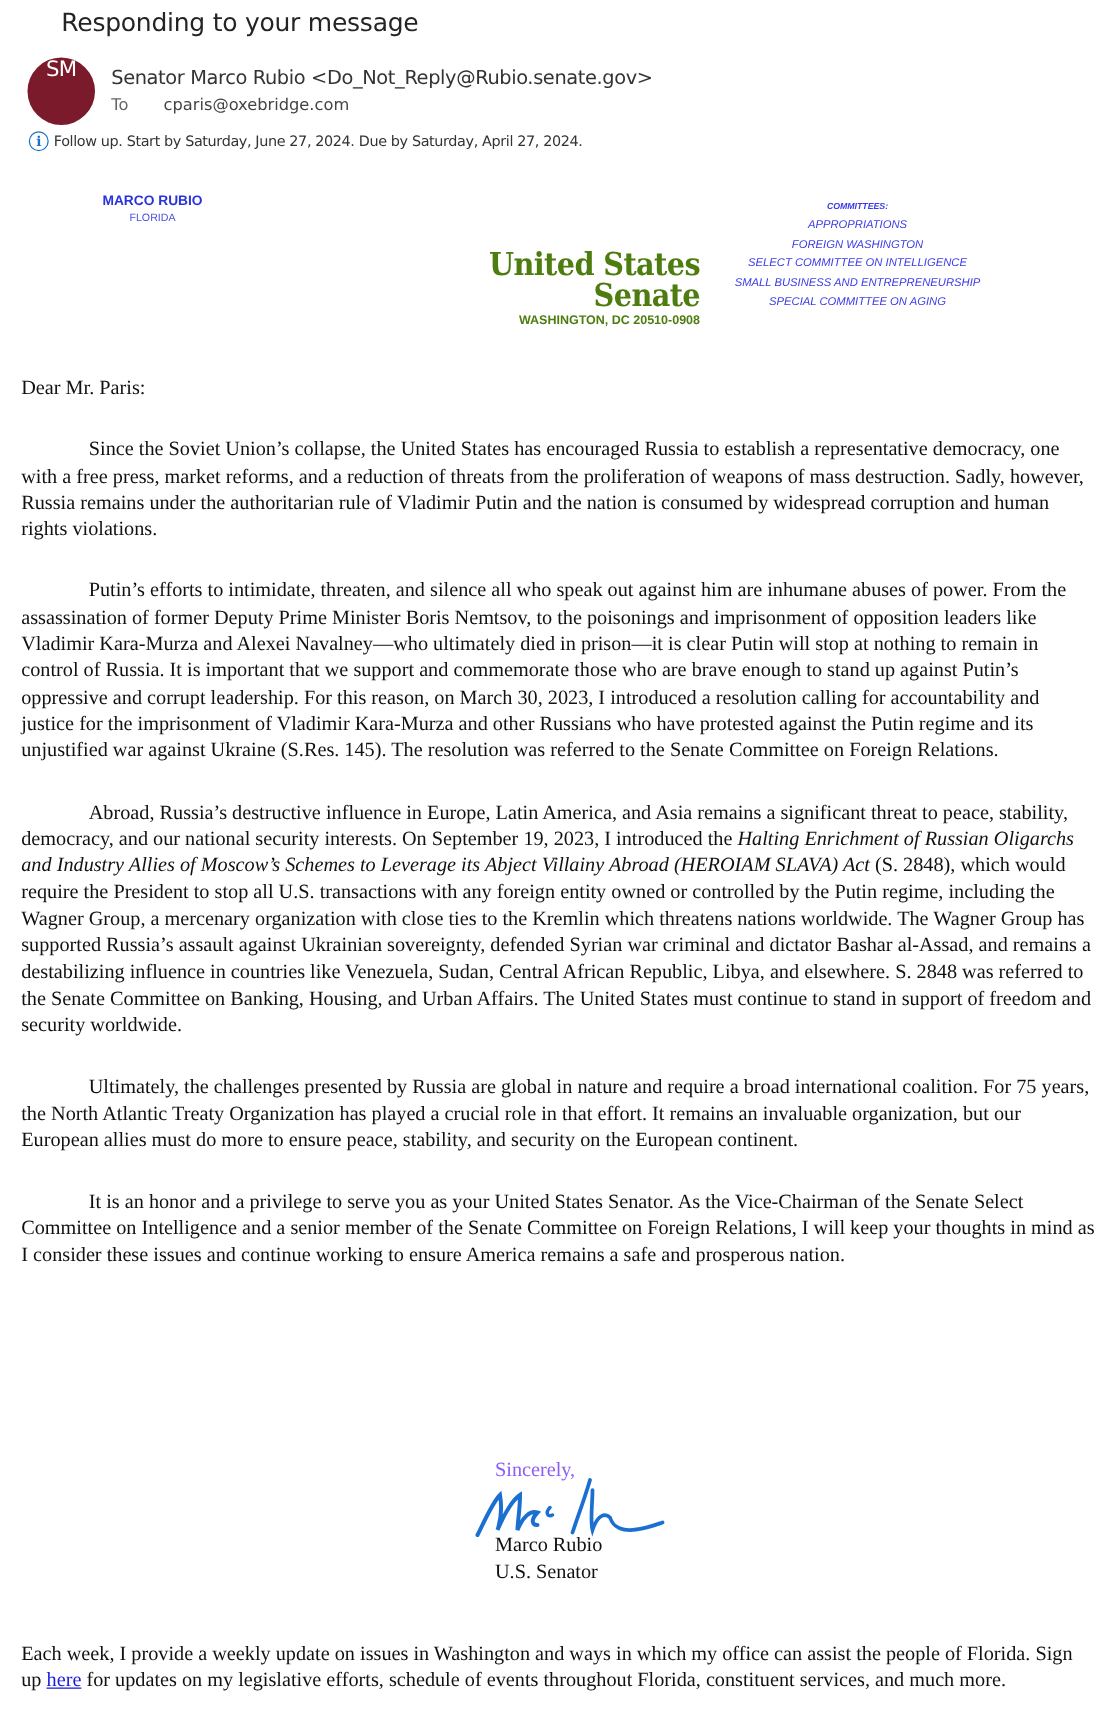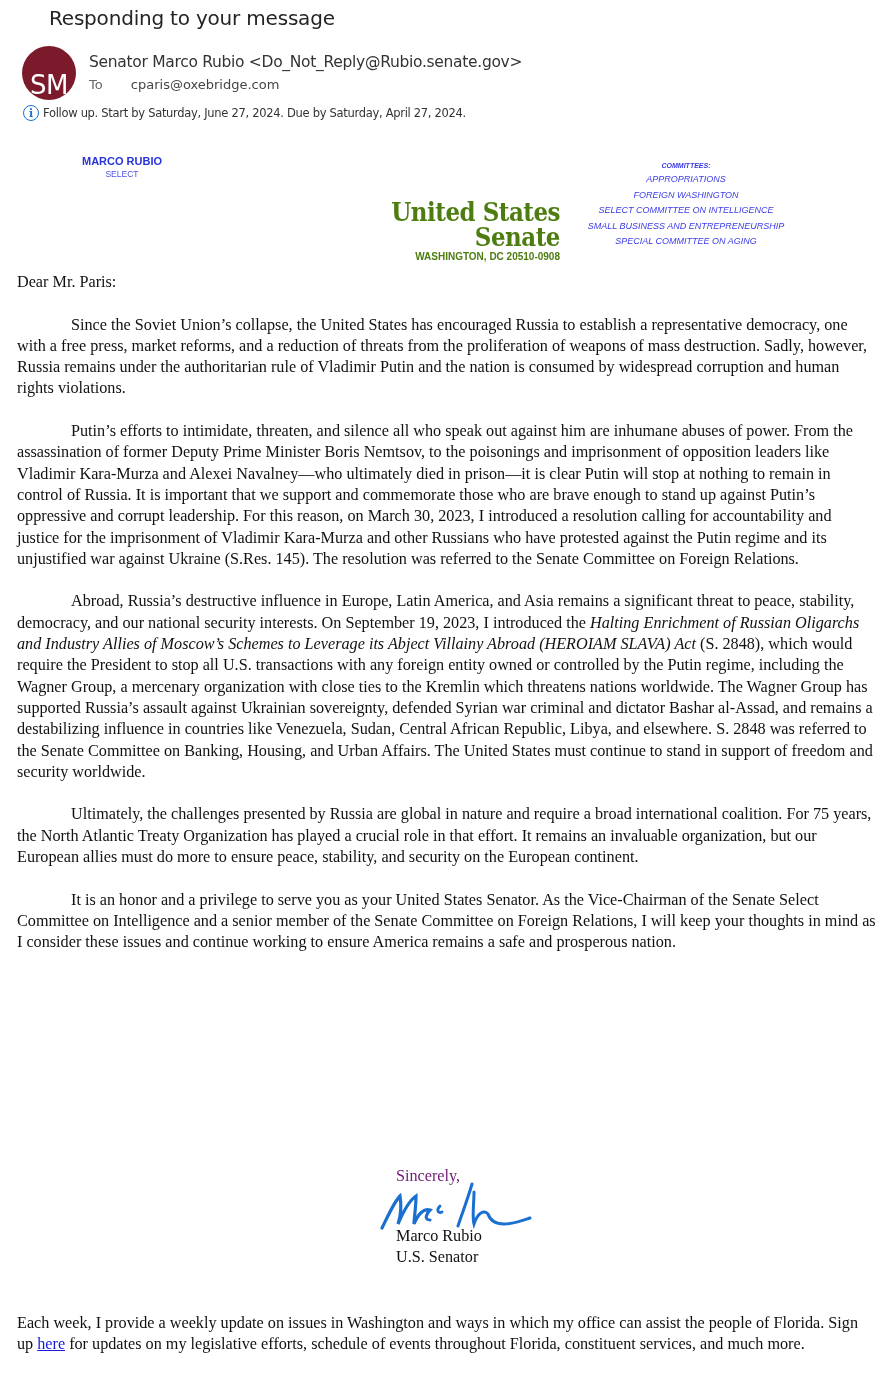--- a/index.html
+++ b/index.html
@@ -2,22 +2,22 @@
 <html><head>
   <meta charset="utf-8">
   <style>
     * { box-sizing: border-box; margin: 0; padding: 0; }
     html, body { width: 892px; height: 1373px; overflow: hidden; background: #ffffff; }
     body { position: relative; font-family: "Liberation Sans", sans-serif; color: #000; }
 
     .subject { position: absolute; left: 22px; top: 6px; font-size: 20px; color: #242424; font-family: "DejaVu Sans", sans-serif; font-weight: normal; letter-spacing: -0.2px; margin-left: 27px; }
 
     .avatar { position: absolute; left: 22px; top: 46px; width: 54px; height: 54px; border-radius: 50%;
-      background: #7a1a2a; color: #fff; font-family: "DejaVu Sans", sans-serif; font-size: 26px;
-      display: flex; align-items: flex-end; justify-content: center; letter-spacing: -0.5px; }
+      background: #7a1a2a; color: #fff; font-family: "DejaVu Sans", sans-serif; font-size: 17px;
+      display: flex; align-items: flex-start; justify-content: center; letter-spacing: -0.5px; }
 
     .sender { position: absolute; left: 89px; top: 53px; font-size: 15.5px; color: #333; font-family: "DejaVu Sans", sans-serif; letter-spacing: -0.3px; }
     .to-line { position: absolute; left: 89px; top: 77px; font-size: 13px; color: #444; font-family: "DejaVu Sans", sans-serif; }
     .to-line .to-label { color: #666; margin-right: 24px; }
 
     .followup { position: absolute; left: 23px; top: 105px; font-size: 11.5px; color: #333; display: flex; align-items: center; gap: 4px; font-family: "DejaVu Sans", sans-serif; letter-spacing: -0.3px; }
     .info-icon { width: 16px; height: 16px; border: 1.5px solid #1a73c8; border-radius: 50%; color: #1a73c8;
       font-size: 11px; font-weight: bold; display: flex; align-items: center; justify-content: center; font-family: "DejaVu Serif", serif; }
 
     .lh-left { position: absolute; left: 70px; top: 155px; width: 104px; text-align: center; color: #2a33d9; }
@@ -26,25 +26,25 @@
 
     .lh-center { position: absolute; left: 300px; top: 201px; width: 260px; text-align: right; color: #4d7c0f; }
     .lh-center .senate { font-family: "DejaVu Serif", serif; font-weight: bold; font-size: 23px; letter-spacing: -0.5px; line-height: 1; transform: scaleY(1.1); }
     .lh-center .addr { font-size: 10px; font-weight: bold; margin-top: 4px; }
 
     .lh-right { position: absolute; left: 580px; top: 162px; width: 212px; text-align: center; color: #3a3ae8; font-style: italic; }
     .lh-right .ctitle { font-size: 7px; font-weight: bold; margin-bottom: 3px; }
     .lh-right .citem { font-size: 9px; line-height: 15.6px; }
 
     .letter { position: absolute; left: 17px; top: 272px; width: 860px; font-family: "Liberation Serif", serif; font-size: 16.2px; line-height: 21.3px; color: #111; }
-    .letter p { margin-bottom: 21.3px; }
+    .letter p { margin-bottom: 21.3px; margin-top: 28px; }
     .letter p.indent { text-indent: 54px; }
     .letter em { font-style: italic; }
 
-    .closing { position: absolute; left: 396px; top: 1166px; font-family: "Liberation Serif", serif; font-size: 16.2px; line-height: 21px; color: #701a75; }
+    .closing { position: absolute; left: 396px; top: 1166px; font-family: "Liberation Serif", serif; font-size: 16.2px; line-height: 21px; color: #8b5cf6; }
     .signature { position: absolute; left: 378px; top: 1178px; width: 160px; height: 55px; }
     .sig-name { position: absolute; left: 396px; top: 1226px; font-family: "Liberation Serif", serif; font-size: 16.2px; line-height: 21px; color: #111; }
 
     .footer { position: absolute; left: 17px; top: 1313px; width: 860px; font-family: "Liberation Serif", serif; font-size: 16.2px; line-height: 21.3px; color: #111; }
     .footer a { color: #1a1ae0; text-decoration: underline; }
   </style>
 </head>
 <body>
 
 <div class="subject">Responding to your message</div>
@@ -60,21 +60,21 @@
   <span>cparis@oxebridge.com</span>
 </div>
 
 <div class="followup">
   <span class="info-icon">i</span>
   <span>Follow up.  Start by Saturday, June 27, 2024.  Due by Saturday, April 27, 2024.</span>
 </div>
 
 <div class="lh-left">
   <div class="name">MARCO RUBIO</div>
-  <div class="state">SELECT</div>
+  <div class="state">FLORIDA</div>
 </div>
 
 <div class="lh-center">
   <div class="senate">United States Senate</div>
   <div class="addr">WASHINGTON, DC 20510-0908</div>
 </div>
 
 <div class="lh-right">
   <div class="ctitle">COMMITTEES:</div>
   <div class="citem">APPROPRIATIONS</div>

